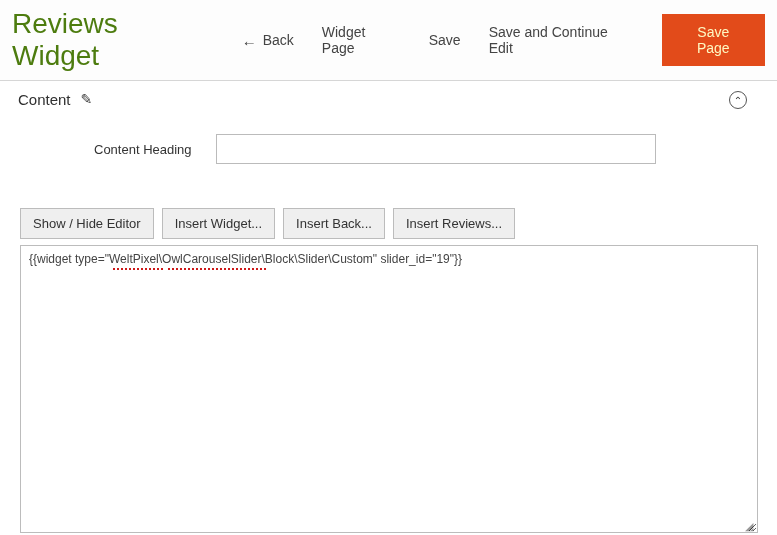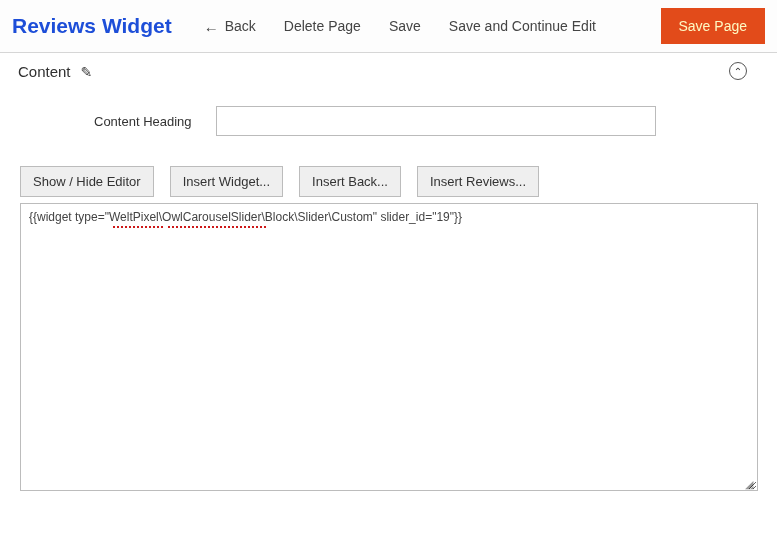--- a/index.html
+++ b/index.html
@@ -12,23 +12,23 @@
   }
   .header {
     display: flex;
     align-items: center;
     padding: 8px 12px;
     border-bottom: 1px solid #d6d6d6;
     background: #fdfdfd;
     gap: 28px;
   }
   .page-title {
-    font-size: 21px;
-    font-weight: 700;
-    color: #1d4ed8;
+    font-size: 28px;
+    font-weight: 400;
+    color: #4d7c0f;
     margin-right: 4px;
   }
   .hdr-action {
     font-size: 14px;
     color: #444;
     cursor: pointer;
     display: inline-flex;
     align-items: center;
     gap: 6px;
   }
@@ -39,21 +39,21 @@
     margin-left: auto;
     background: #e24b1a;
     color: #fef9c3;
     padding: 10px 18px;
     font-size: 14px;
     cursor: pointer;
     border: none;
   }
   .section-head {
     display: flex;
-    align-items: flex-end;
+    align-items: flex-start;
     padding: 10px 18px 6px 18px;
     position: relative;
   }
   .section-head .label {
     font-size: 15px;
     color: #303030;
   }
   .edit-icon {
     margin-left: 10px;
     cursor: pointer;
@@ -73,38 +73,38 @@
     font-size: 10px;
     cursor: pointer;
     color: #333;
   }
   .form-area {
     padding: 20px 20px 12px 20px;
   }
   .row-heading {
     display: flex;
     align-items: center;
-    margin-bottom: 30px;
+    margin-bottom: 44px;
     padding-left: 74px;
     gap: 24px;
   }
   .row-heading label {
     font-size: 13px;
     color: #333;
   }
   .row-heading input {
     width: 440px;
     height: 30px;
     border: 1px solid #bbb;
     padding: 0 8px;
     font-size: 13px;
   }
   .toolbar {
     display: flex;
-    gap: 16px;
+    gap: 8px;
     margin-bottom: 6px;
   }
   .tool-btn {
     background: #efefef;
     border: 1px solid #bcbcbc;
     color: #333;
     font-size: 13px;
     padding: 7px 12px;
     cursor: pointer;
   }
@@ -152,21 +152,21 @@
 <body>
 
 <div class="header">
   <span class="page-title">Reviews Widget</span>
 
   <span class="hdr-action">
     <span class="arrow">←</span>
     <span>Back</span>
   </span>
 
-  <span class="hdr-action">Delete Page</span>
+  <span class="hdr-action">Widget Page</span>
   <span class="hdr-action">Save</span>
   <span class="hdr-action">Save and Continue Edit</span>
 
   <button class="save-btn">Save Page</button>
 </div>
 
 <div class="section-head">
   <span class="label">Content</span>
   <span class="edit-icon">✎</span>
   <span class="collapse-icon">⌃</span>

